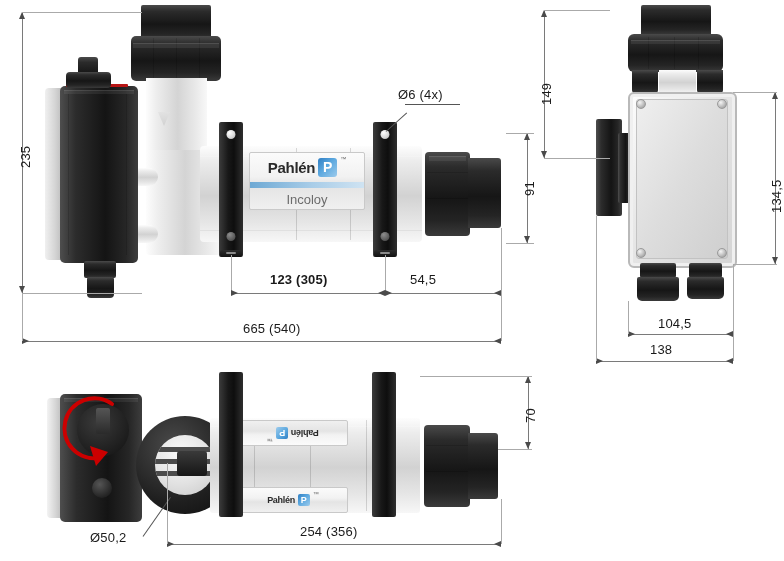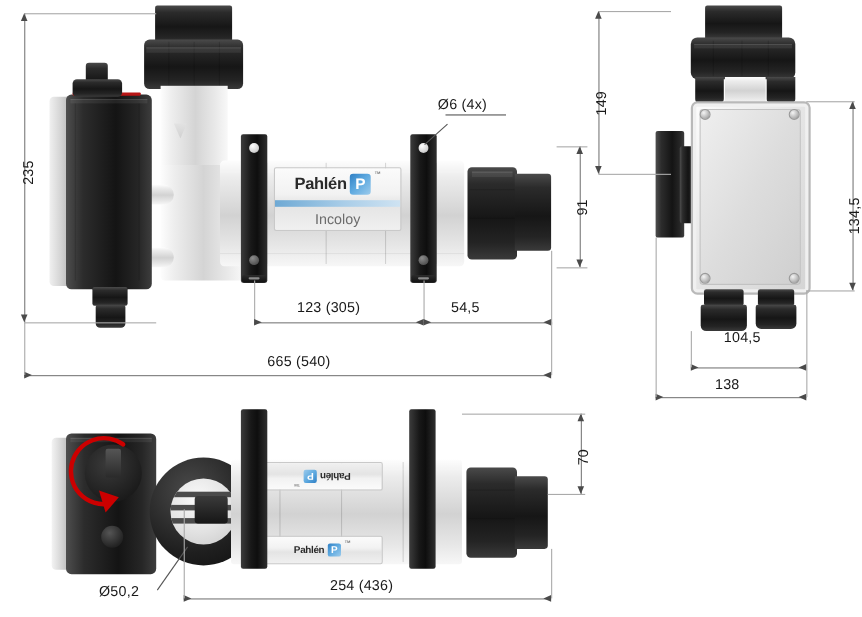--- a/index.html
+++ b/index.html
@@ -166,21 +166,21 @@
 
     <div class="dimtxt" style="left:398px;top:87px;">Ø6 (4x)</div>
     <div class="leader" style="left:386px;top:131px;width:28px;transform:rotate(-42deg);"></div>
     <div class="leader" style="left:405px;top:104px;width:55px;"></div>
 
     <div class="extline v" style="left:231px;top:255px;height:40px;"></div>
     <div class="extline v" style="left:385px;top:255px;height:40px;"></div>
     <div class="dimline h" style="left:231px;top:293px;width:154px;"></div>
     <div class="arrow right" style="left:231px;top:290px;"></div>
     <div class="arrow left" style="left:378px;top:290px;"></div>
-    <div class="dimtxt" style="left:270px;top:272px;">123 (305)</div>
+    <div class="dimtxt" style="left:270px;top:272px;font-weight:bold;">123 (305)</div>
 
     <div class="extline v" style="left:501px;top:228px;height:67px;"></div>
     <div class="dimline h" style="left:385px;top:293px;width:116px;"></div>
     <div class="arrow right" style="left:385px;top:290px;"></div>
     <div class="arrow left" style="left:494px;top:290px;"></div>
     <div class="dimtxt" style="left:410px;top:272px;">54,5</div>
 
     <div class="dimline h" style="left:22px;top:341px;width:479px;"></div>
     <div class="arrow right" style="left:22px;top:338px;"></div>
     <div class="arrow left" style="left:494px;top:338px;"></div>
@@ -242,21 +242,21 @@
     <div class="arrow down" style="left:772px;top:257px;"></div>
     <div class="extline h" style="left:733px;top:92px;width:44px;"></div>
     <div class="extline h" style="left:733px;top:264px;width:44px;"></div>
     <div class="dimtxt vert" style="left:769px;top:213px;">134,5</div>
 
     <div class="dimline h" style="left:628px;top:334px;width:105px;"></div>
     <div class="arrow right" style="left:628px;top:331px;"></div>
     <div class="arrow left" style="left:726px;top:331px;"></div>
     <div class="extline v" style="left:628px;top:301px;height:33px;"></div>
     <div class="extline v" style="left:733px;top:264px;height:70px;"></div>
-    <div class="dimtxt" style="left:658px;top:299px;">104,5</div>
+    <div class="dimtxt" style="left:658px;top:316px;">104,5</div>
 
     <div class="dimline h" style="left:596px;top:361px;width:137px;"></div>
     <div class="arrow right" style="left:596px;top:358px;"></div>
     <div class="arrow left" style="left:726px;top:358px;"></div>
     <div class="extline v" style="left:596px;top:216px;height:145px;"></div>
     <div class="extline v" style="left:733px;top:334px;height:27px;"></div>
     <div class="dimtxt" style="left:650px;top:342px;">138</div>
   </div>
 
   <div>
@@ -327,21 +327,21 @@
     <div class="part blk" style="left:468px;top:433px;width:30px;height:66px;border-radius:0 3px 3px 0;"></div>
 
     <div class="dimtxt" style="left:90px;top:530px;">Ø50,2</div>
     <div class="leader" style="left:143px;top:536px;width:48px;transform:rotate(-55deg);"></div>
 
     <div class="dimline h" style="left:167px;top:544px;width:334px;"></div>
     <div class="arrow right" style="left:167px;top:541px;"></div>
     <div class="arrow left" style="left:494px;top:541px;"></div>
     <div class="extline v" style="left:167px;top:463px;height:81px;"></div>
     <div class="extline v" style="left:501px;top:499px;height:45px;"></div>
-    <div class="dimtxt" style="left:300px;top:524px;">254 (436)</div>
+    <div class="dimtxt" style="left:300px;top:524px;">254 (356)</div>
 
     <div class="dimline v" style="left:528px;top:376px;height:73px;"></div>
     <div class="arrow up" style="left:525px;top:376px;"></div>
     <div class="arrow down" style="left:525px;top:442px;"></div>
     <div class="extline h" style="left:420px;top:376px;width:112px;"></div>
     <div class="extline h" style="left:498px;top:449px;width:34px;"></div>
     <div class="dimtxt vert" style="left:523px;top:423px;">70</div>
   </div>
 
 </div>

